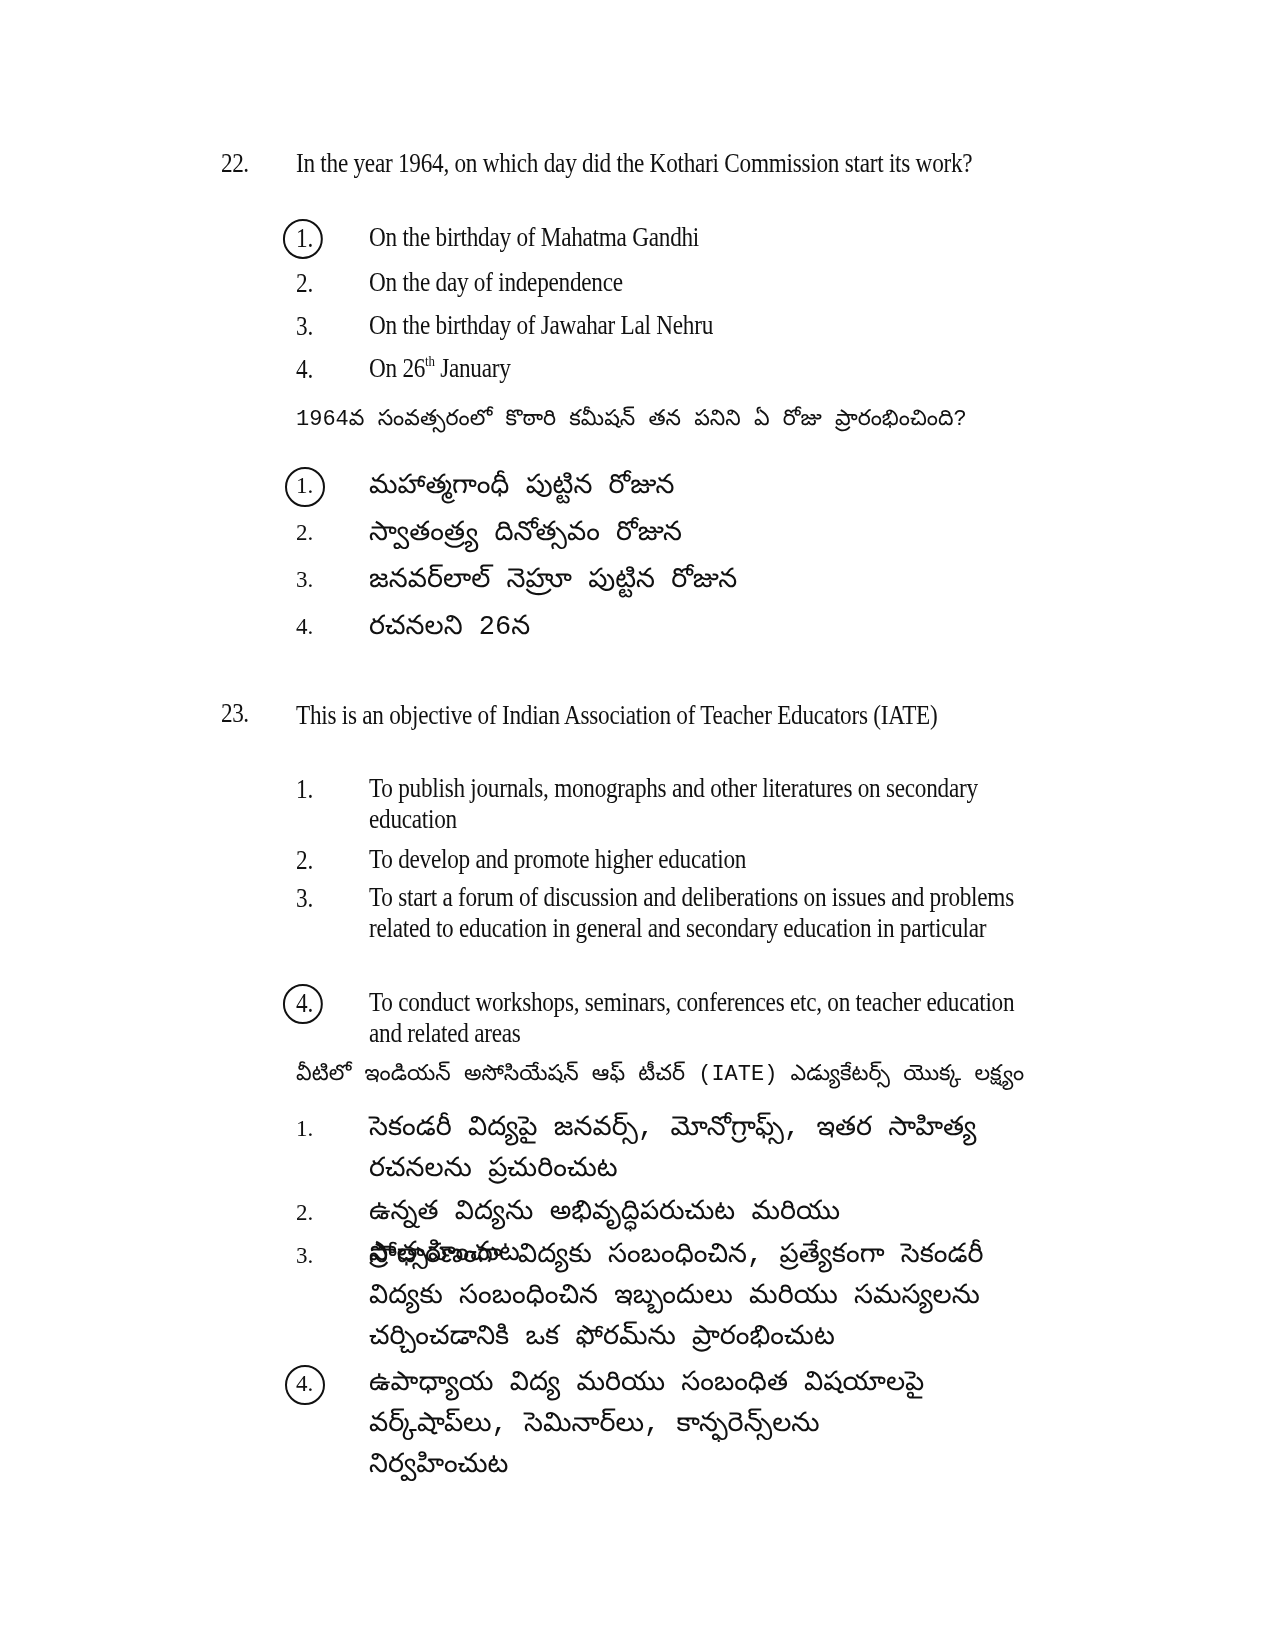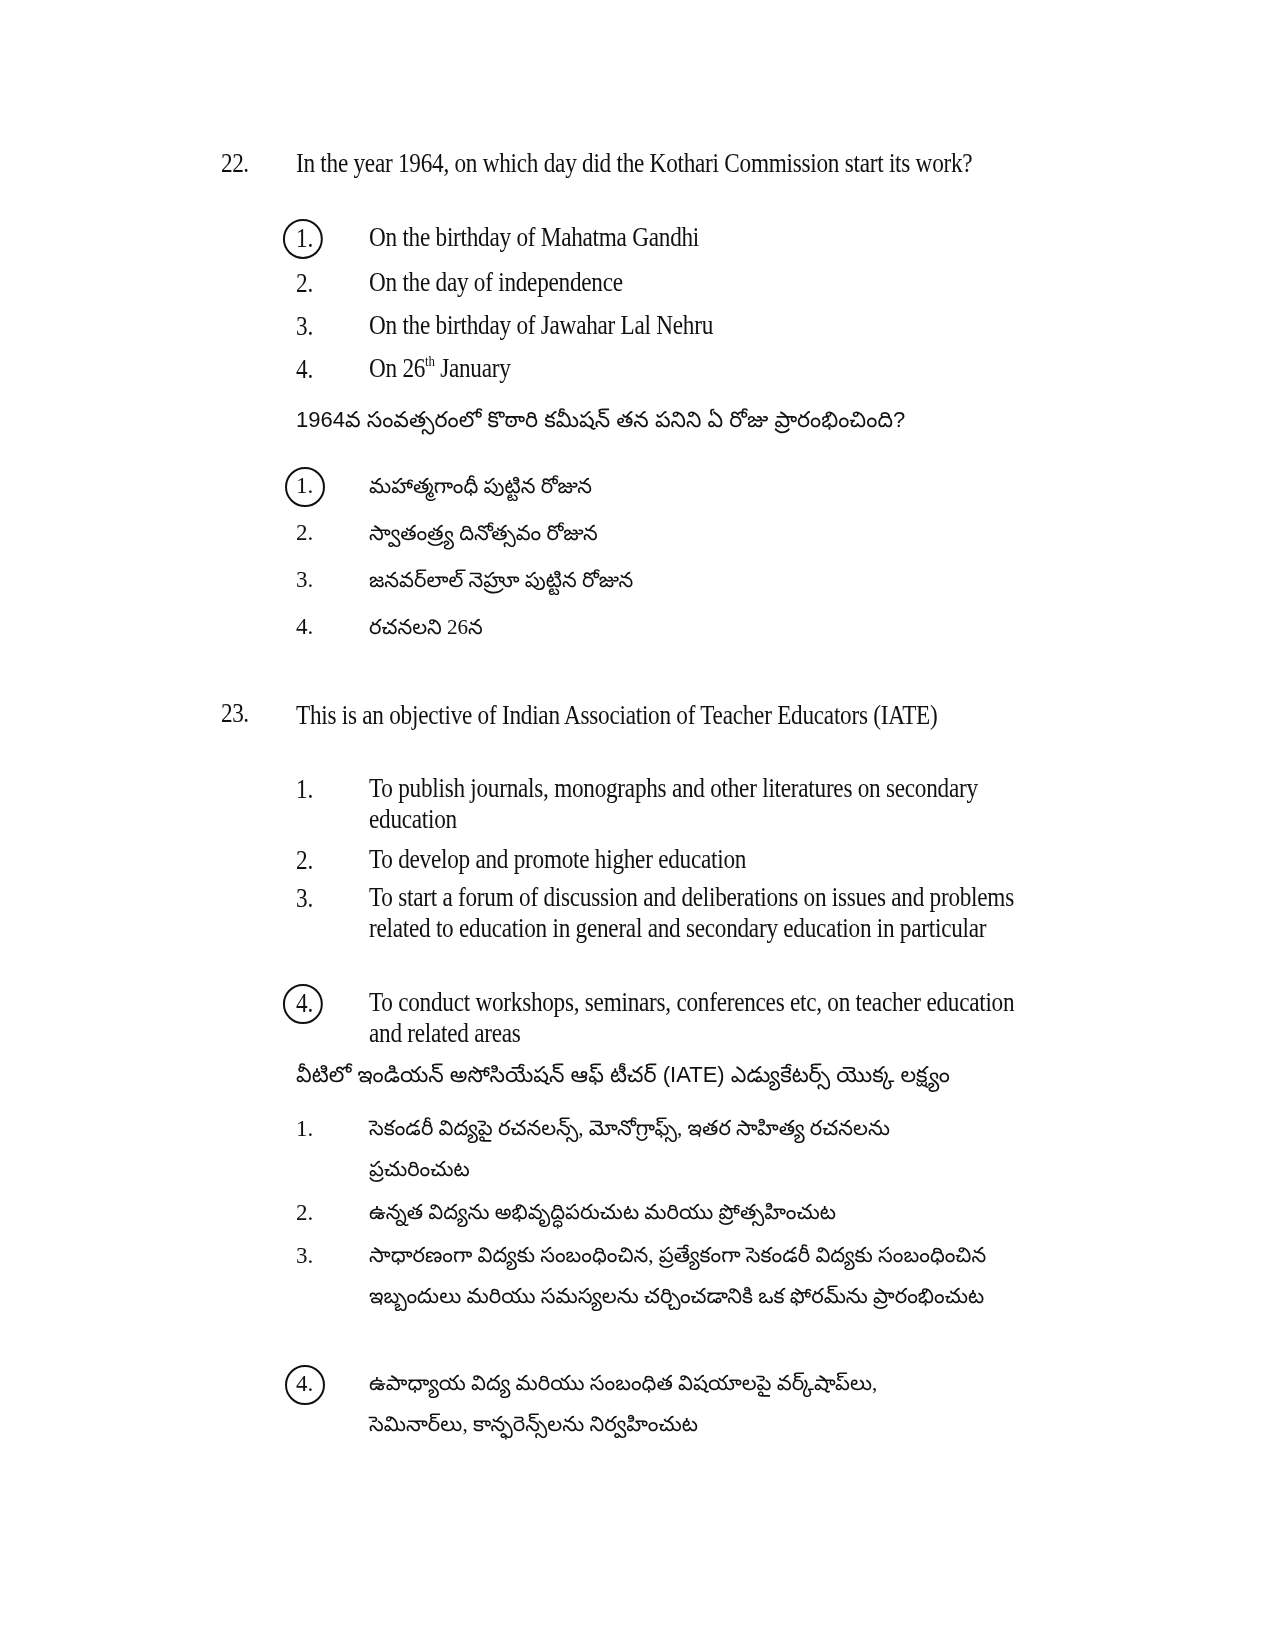--- a/index.html
+++ b/index.html
@@ -29,33 +29,33 @@
   }
   .opt-text {
     position: absolute; left: 369px; width: 790px; font-size: 27px; line-height: 31px;
     transform: scaleX(0.86); transform-origin: left top; letter-spacing: -0.3px;
   }
   sup.ord { font-size: 15px; line-height: 0; vertical-align: 11px; }
 
   
   .te-q {
     position: absolute; left: 296px; width: 740px; font-size: 22px; line-height: 32px;
-    font-family: Liberation Sans, sans-serif;
+    font-family: Liberation Mono, monospace;
   }
   .te-num {
     position: absolute; left: 296px; width: 40px; font-size: 23px; line-height: 32px;
     font-family: "Liberation Serif", serif;
   }
   .te-num.circled::before {
     content: ""; position: absolute; left: -11px; top: -3px; width: 36px; height: 36px;
     border: 2px solid #111111; border-radius: 50%;
   }
   .te-text {
-    position: absolute; left: 369px; width: 620px; font-size: 21px; line-height: 41px;
-    font-family: Liberation Serif, serif;
+    position: absolute; left: 369px; width: 620px; font-size: 27px; line-height: 41px;
+    font-family: Liberation Mono, monospace;
   }
 </style>
 </head>
 <body>
 
 <div class="page">
 
   <div>
     <div class="q-num" style="top:147px">22.</div>
     <div class="q-text" style="top:147px">In the year 1964, on which day did the Kothari Commission start its work?</div>
@@ -115,21 +115,21 @@
     </div>
     <div>
       <div class="opt-num circled" style="top:987px">4.</div>
       <div class="opt-text" style="top:987px">To conduct workshops, seminars, conferences etc, on teacher education and related areas</div>
     </div>
 
     <div class="te-q" style="top:1059px; width:760px">వీటిలో ఇండియన్ అసోసియేషన్ ఆఫ్ టీచర్ (IATE) ఎడ్యుకేటర్స్ యొక్క లక్ష్యం</div>
 
     <div>
       <div class="te-num" style="top:1113px">1.</div>
-      <div class="te-text" style="top:1108px">సెకండరీ విద్యపై రచనలన్స్, మోనోగ్రాఫ్స్, ఇతర సాహిత్య రచనలను ప్రచురించుట</div>
+      <div class="te-text" style="top:1108px">సెకండరీ విద్యపై జనవర్స్, మోనోగ్రాఫ్స్, ఇతర సాహిత్య రచనలను ప్రచురించుట</div>
     </div>
     <div>
       <div class="te-num" style="top:1197px">2.</div>
       <div class="te-text" style="top:1192px">ఉన్నత విద్యను అభివృద్ధిపరుచుట మరియు ప్రోత్సహించుట</div>
     </div>
     <div>
       <div class="te-num" style="top:1240px">3.</div>
       <div class="te-text" style="top:1235px">సాధారణంగా విద్యకు సంబంధించిన, ప్రత్యేకంగా సెకండరీ విద్యకు సంబంధించిన ఇబ్బందులు మరియు సమస్యలను చర్చించడానికి ఒక ఫోరమ్‌ను ప్రారంభించుట</div>
     </div>
     <div>

